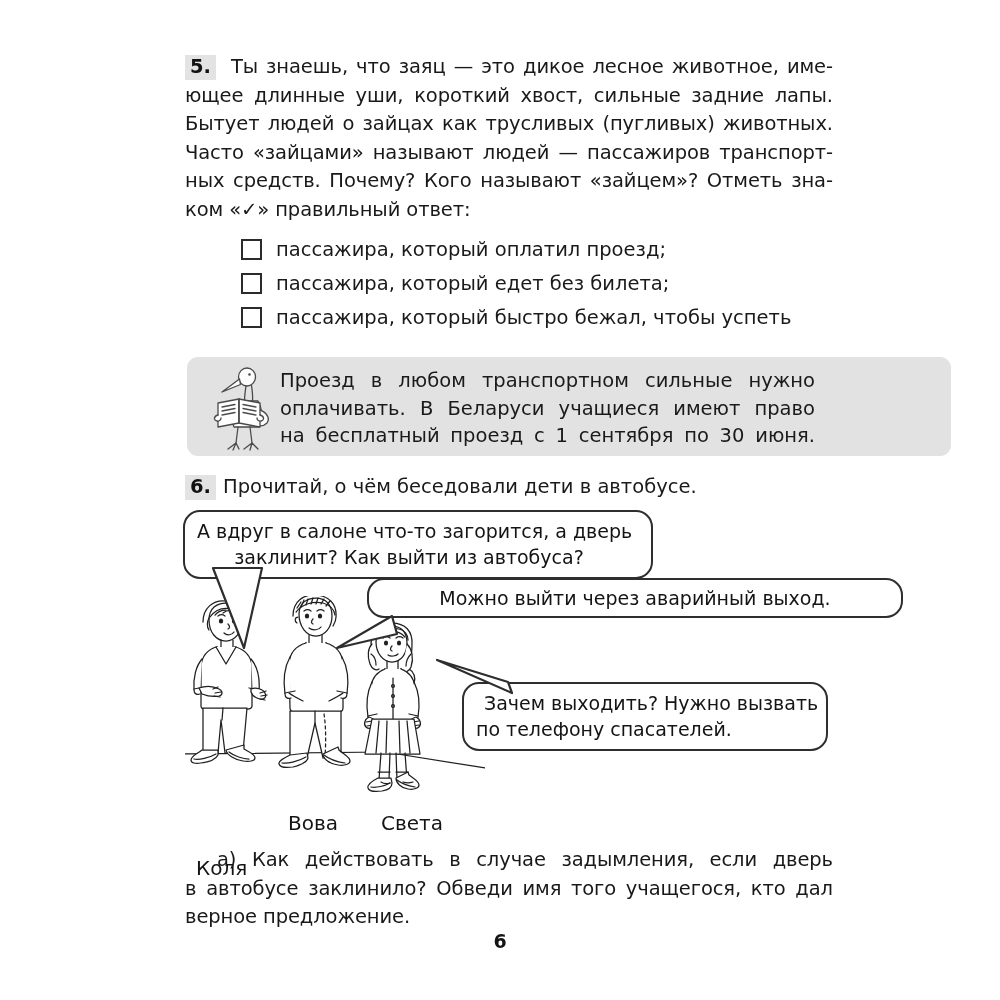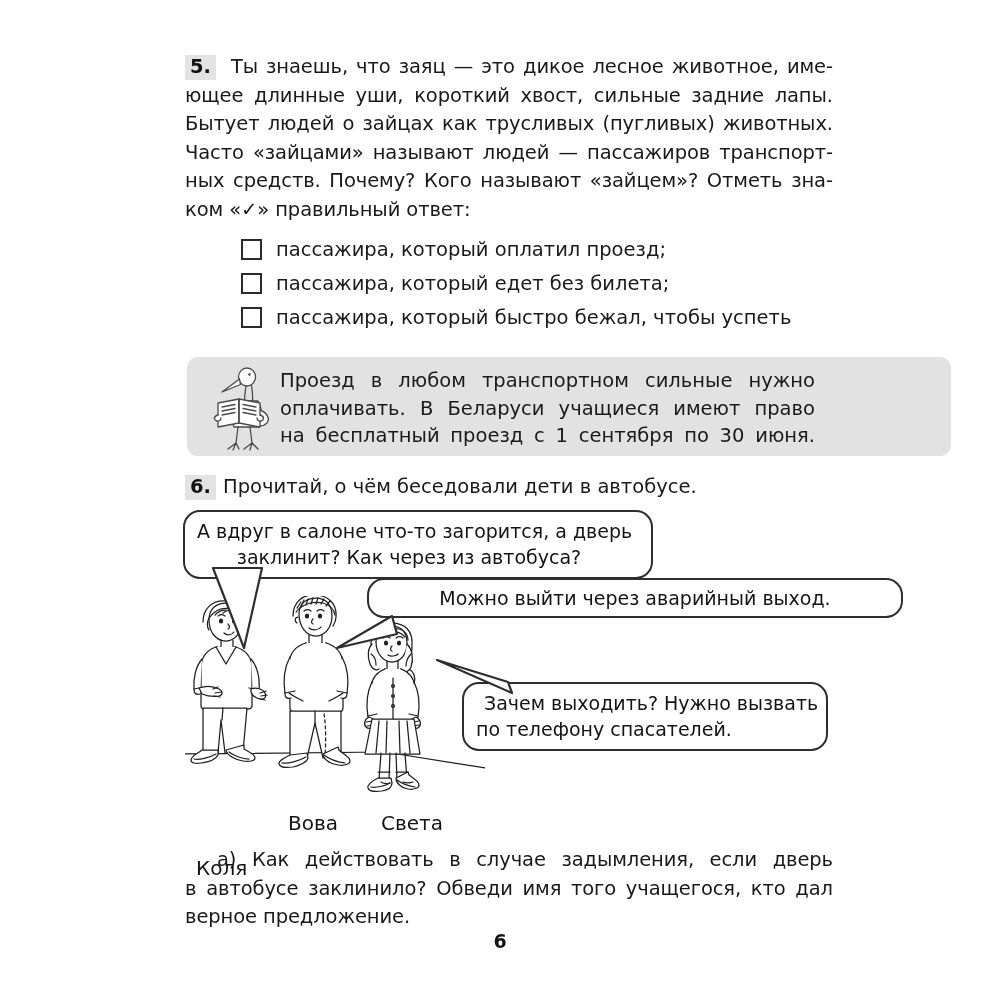--- a/index.html
+++ b/index.html
@@ -362,21 +362,21 @@
       <path d="M213 568 L244 648 L262 568 Z"></path>
 
       <path d="M392 616 L337 648 L397 634 Z"></path>
 
       <path d="M508 682 L437 660 L512 693 Z"></path>
     </g>
   </svg>
 
   <div id="bubble1" class="bubble">
     <span class="l l1">А вдруг в салоне что-то загорится, а дверь</span>
-    <span class="l l2">заклинит? Как через из автобуса?</span>
+    <span class="l l2">заклинит? Как выйти из автобуса?</span>
   </div>
 
   <div id="bubble2" class="bubble">
     <span class="l l1">Можно выйти через аварийный выход.</span>
   </div>
 
   <div id="bubble3" class="bubble">
     <span class="l l1">Зачем выходить? Нужно вызвать</span>
     <span class="l l2">по телефону спасателей.</span>
   </div>

